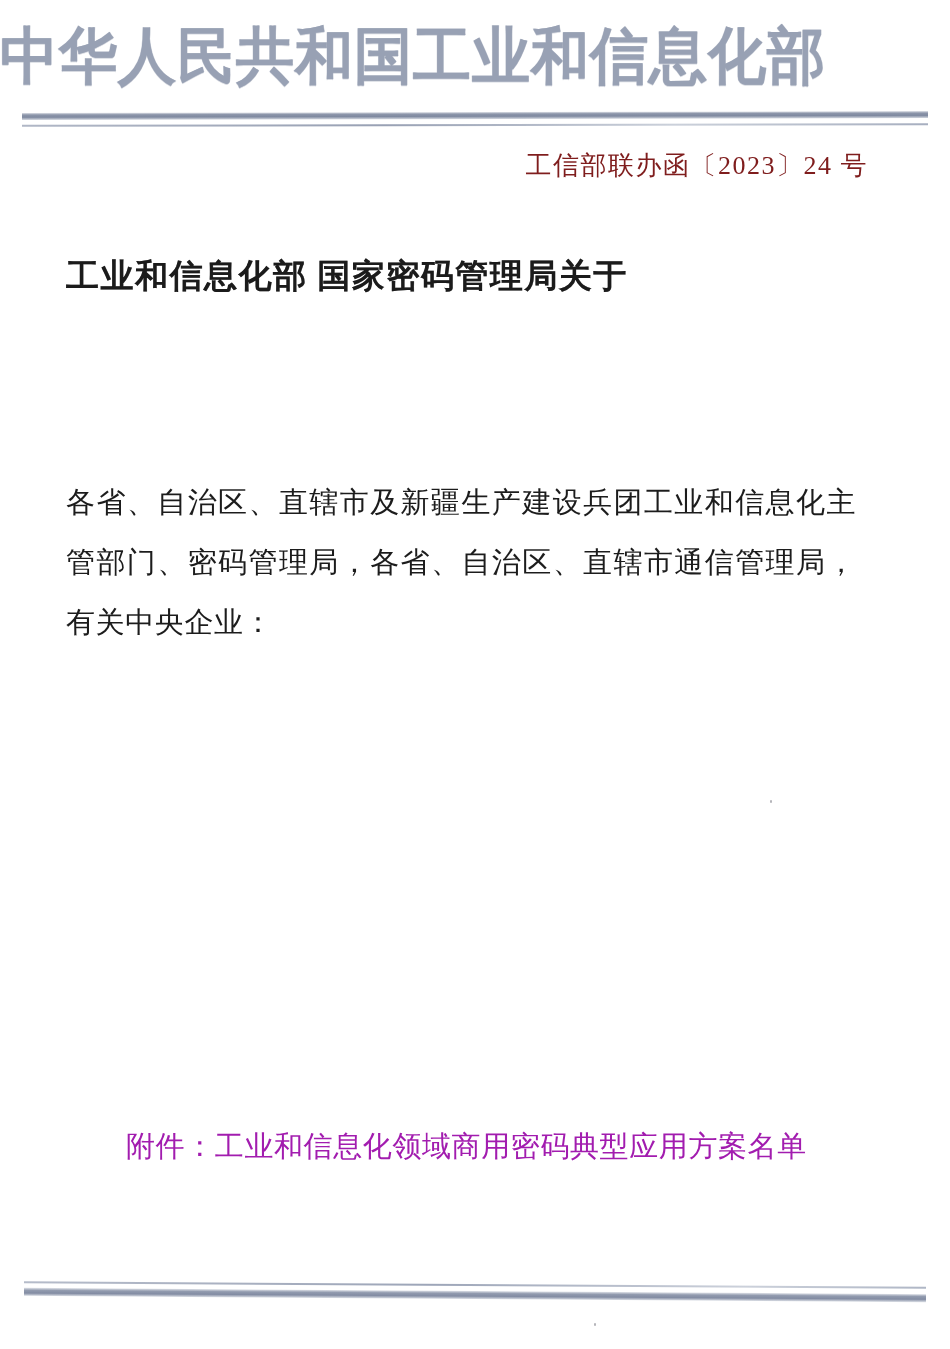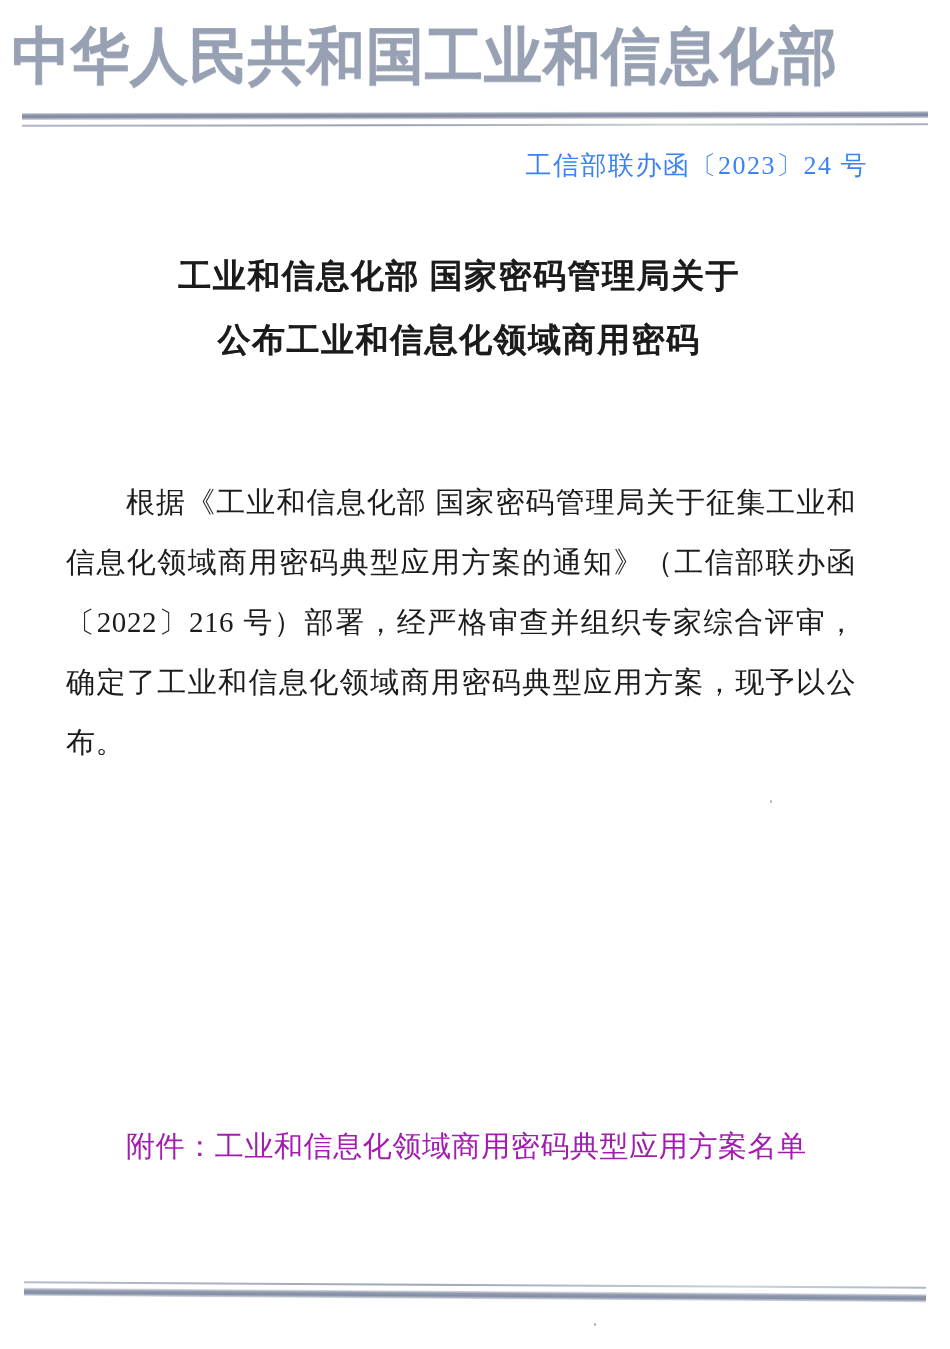--- a/index.html
+++ b/index.html
@@ -13,21 +13,21 @@
     width: 950px;
     height: 1349px;
     background: #ffffff;
     overflow: hidden;
     font-family: "Liberation Serif", "DejaVu Serif", serif;
   }
 
   
   .masthead {
     position: absolute;
-    left: 12px;
+    left: 0;
     top: 22px;
     width: 800px;
     text-align: right;
   }
 
   .masthead-title {
     display: inline-block;
     font-family: "Liberation Serif", "DejaVu Serif", serif;
     font-size: 58px;
     font-weight: 700;
@@ -83,31 +83,30 @@
     position: absolute;
     left: 0;
     top: 148px;
     width: 950px;
     padding-right: 82px;
     box-sizing: border-box;
     text-align: right;
     font-size: 26px;
     line-height: 1.4;
     letter-spacing: 1.5px;
-    color: #3b82f6;
+    color: #7f1d1d;
     font-family: "Liberation Serif", "DejaVu Serif", serif;
   }
 
   
   .doc-title {
     position: absolute;
     left: 66px;
     top: 244px;
     width: 786px;
-    text-align: center;
   }
   .doc-title .tline {
     font-size: 33px;
     font-weight: 700;
     line-height: 64px;
     letter-spacing: 1.5px;
     color: #1b1b1b;
     white-space: nowrap;
     font-family: "Liberation Serif", "DejaVu Serif", serif;
     text-shadow: 0.35px 0 0 rgba(30,30,30,0.55);
@@ -206,25 +205,24 @@
 
   <div class="rule-group-top">
     <div class="rule-thick"></div>
     <div class="rule-thin"></div>
   </div>
 
   <div class="doc-number">工信部联办函〔2023〕24 号</div>
 
   <div class="doc-title">
     <div class="tline">工业和信息化部 国家密码管理局关于</div>
-    <div class="tline">公布工业和信息化领域商用密码</div>
   </div>
 
   <div class="body-block">
-    <p class="para indent">根据《工业和信息化部 国家密码管理局关于征集工业和信息化领域商用密码典型应用方案的通知》（工信部联办函〔2022〕216 号）部署，经严格审查并组织专家综合评审，确定了工业和信息化领域商用密码典型应用方案，现予以公布。</p>
+    <p class="para">各省、自治区、直辖市及新疆生产建设兵团工业和信息化主管部门、密码管理局，各省、自治区、直辖市通信管理局，有关中央企业：</p>
   </div>
 
   <div class="attachment-block">
     <p class="attachment">附件：工业和信息化领域商用密码典型应用方案名单</p>
   </div>
 
   <div class="rule-group-bottom">
     <div class="rule-bottom-thin"></div>
     <div class="rule-bottom-thick"></div>
   </div>

